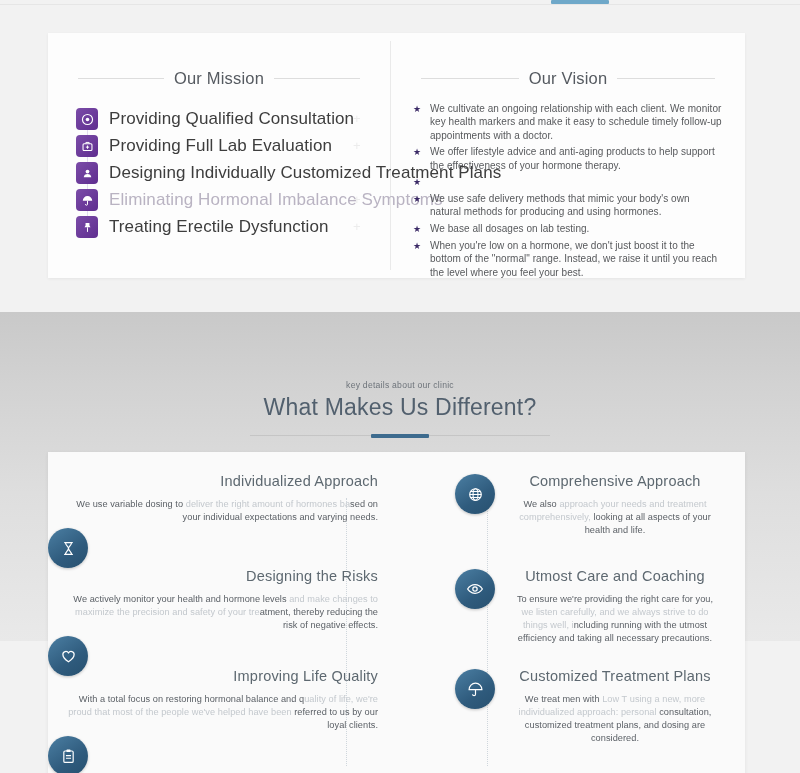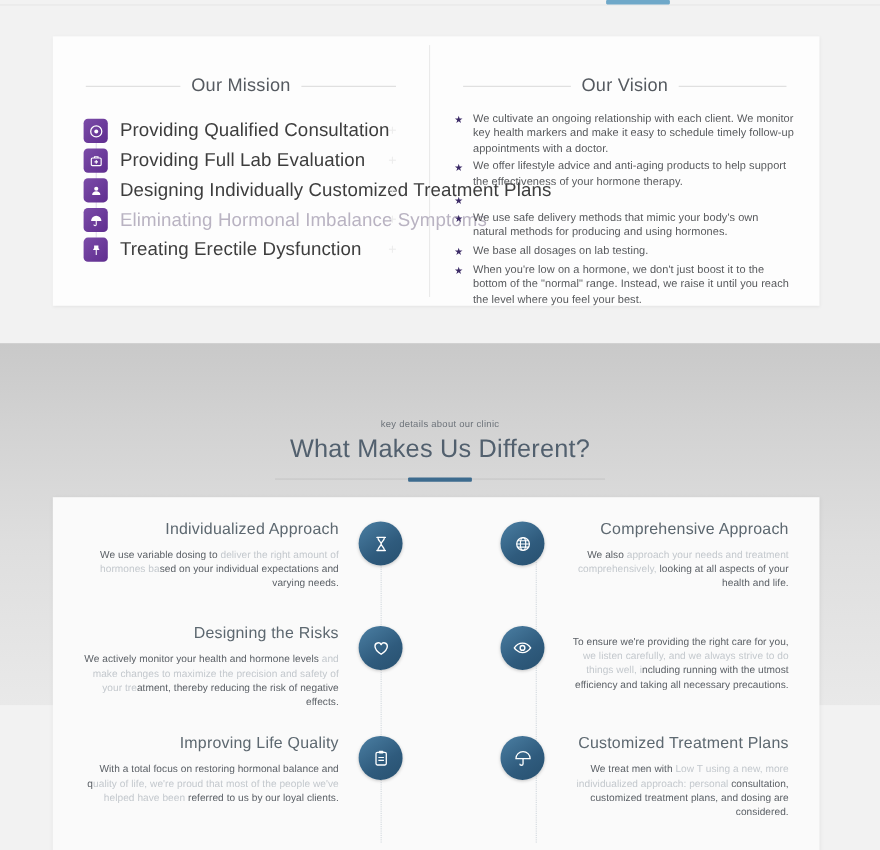--- a/index.html
+++ b/index.html
@@ -147,27 +147,27 @@
     box-shadow: 0 1px 3px rgba(0,0,0,.22);
     display: flex; align-items: center; justify-content: center;
     color: #ffffff; margin-top: 4px; position: relative; z-index: 3;
   }
 
   .feat-title { font-size: 14.5px; color: #5d6870; font-weight: 400; letter-spacing: .2px; }
   .feat-body  { font-size: 9.2px; color: #5b6066; line-height: 13px; margin-top: 9px; letter-spacing: .05px; }
   .feat-body .dim { color: #c3c8cd; }
 
   
-  .feat-col.left .feat { }
+  .feat-col.left .feat { flex-direction: column; }
   .feat-col.left .txtwrap { text-align: right; padding-right: 18px; padding-left: 20px; }
   .feat-col.left .circle { margin-right: 30px; }
 
   
   .feat-col.right .feat { flex-direction: row; padding-left: 58px; }
-  .feat-col.right .txtwrap { text-align: right; padding-left: 18px; padding-right: 28px; }
+  .feat-col.right .txtwrap { text-align: center; padding-left: 18px; padding-right: 28px; }
   .feat-col.right .circle { order: -1; }
 </style>
 </head>
 <body>
 
 <div class="page">
 
   <div class="top-strip">
     <div class="rule"></div>
     <div class="accent"></div>
@@ -348,20 +348,21 @@
               <svg width="17" height="17" viewBox="0 0 20 20">
                   <circle cx="10" cy="10" r="6.8" fill="none" stroke="#fff" stroke-width="1.4"></circle>
                   <ellipse cx="10" cy="10" rx="2.9" ry="6.8" fill="none" stroke="#fff" stroke-width="1.3"></ellipse>
                   <path d="M3.3 10h13.4M4.3 6.6h11.4M4.3 13.4h11.4" stroke="#fff" stroke-width="1.2"></path>
                 </svg>
             </div>
           </div>
 
           <div class="feat f2">
             <div class="txtwrap">
+              <div class="feat-title">Utmost Care and Coaching</div>
               <div class="feat-body"><span>To ensure we're providing the right care for you, </span><span class="dim">we listen carefully, and we always strive to do things well, i</span><span>ncluding running with the utmost efficiency and taking all necessary precautions.</span></div>
             </div>
             <div class="circle">
               <svg width="18" height="18" viewBox="0 0 20 20">
                   <path d="M1.8 10S5 5.2 10 5.2 18.2 10 18.2 10 15 14.8 10 14.8 1.8 10 1.8 10z" fill="none" stroke="#fff" stroke-width="1.4"></path>
                   <circle cx="10" cy="10" r="2.4" fill="none" stroke="#fff" stroke-width="1.4"></circle>
                 </svg>
             </div>
           </div>
 

